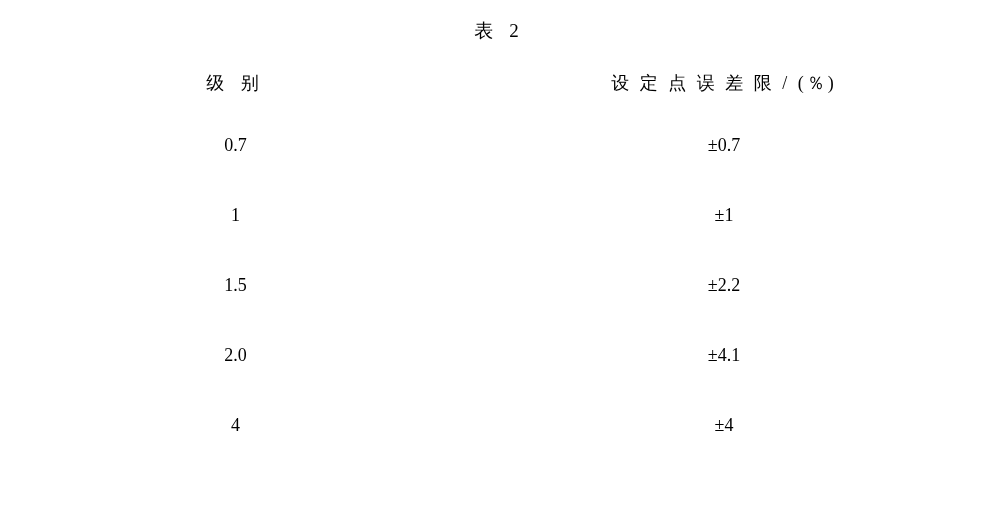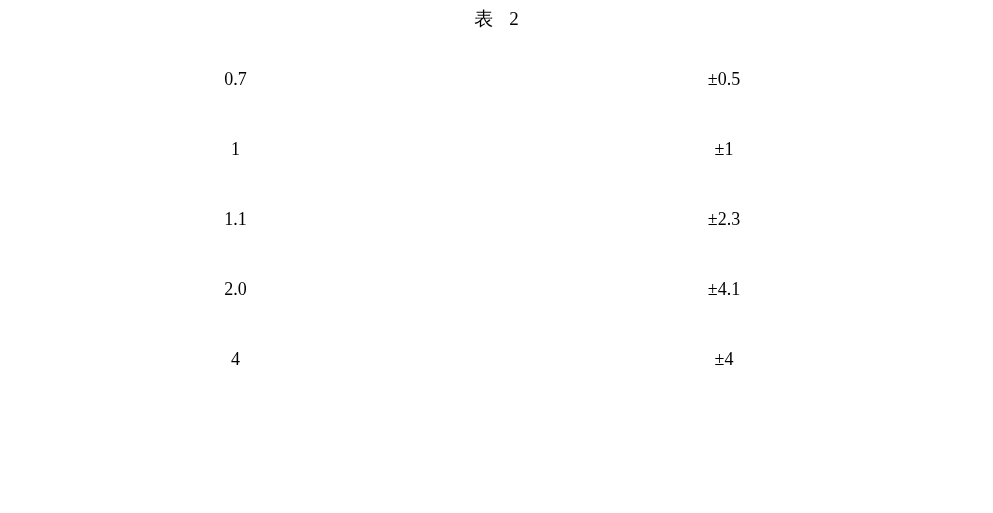--- a/index.html
+++ b/index.html
@@ -17,21 +17,21 @@
   .page {
     position: relative;
     width: 993px;
     height: 513px;
     box-sizing: border-box;
   }
   .table-caption {
     text-align: center;
     font-size: 19px;
     letter-spacing: 2px;
-    padding-top: 6px;
+    padding-top: 18px;
     padding-bottom: 12px;
     font-family: "Liberation Serif", "DejaVu Serif", serif;
   }
   .table-caption .cap-num {
     margin-left: 14px;
     letter-spacing: 0;
   }
   .tbl-wrap {
     margin: 0 8px;
   }
@@ -94,34 +94,38 @@
 
 <div class="page">
 
   <div class="table-caption">
     <span>表</span><span class="cap-num num">2</span>
   </div>
 
   <div class="tbl-wrap">
     <table class="data-table">
       <tbody>
+        <tr>
+          <td class="col-left cell-head rule-top rule-thin-b vline">级  别</td>
+          <td class="col-right cell-head-r rule-top rule-thin-b">设 定 点 误 差 限 / (％)</td>
+        </tr>
 
         <tr>
           <td class="col-left cell-body rule-thin-b vline num">0.7</td>
-          <td class="col-right cell-body rule-thin-b num">±0.5</td>
+          <td class="col-right cell-body rule-thin-b num">±0.7</td>
         </tr>
 
         <tr>
           <td class="col-left cell-body rule-mid-b vline num">1</td>
           <td class="col-right cell-body rule-mid-b num">±1</td>
         </tr>
 
         <tr>
-          <td class="col-left cell-body rule-thin-b vline num">1.1</td>
-          <td class="col-right cell-body rule-thin-b num">±2.3</td>
+          <td class="col-left cell-body rule-thin-b vline num">1.5</td>
+          <td class="col-right cell-body rule-thin-b num">±2.2</td>
         </tr>
 
         <tr>
           <td class="col-left cell-body rule-thin-b vline num">2.0</td>
           <td class="col-right cell-body rule-thin-b num">±4.1</td>
         </tr>
 
         <tr>
           <td class="col-left cell-body rule-mid-b vline num">4</td>
           <td class="col-right cell-body rule-mid-b num">±4</td>

